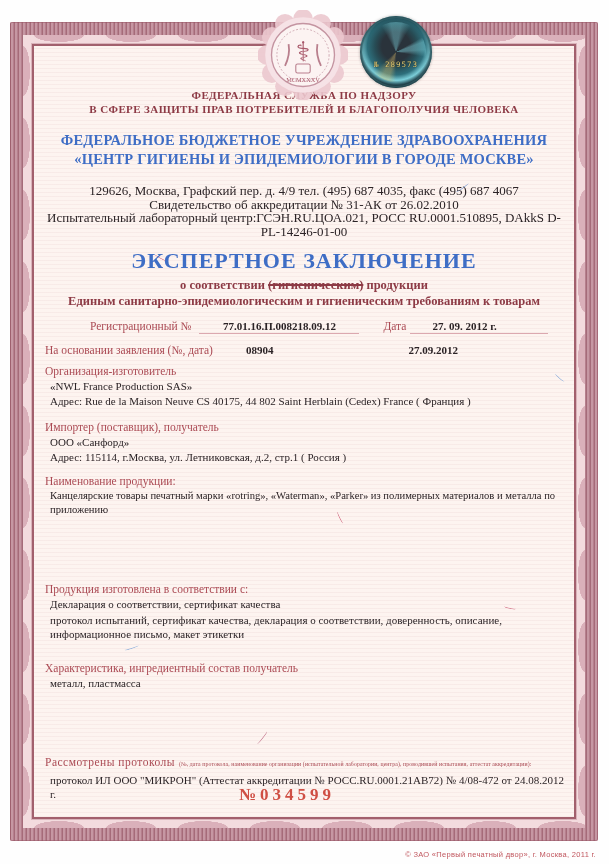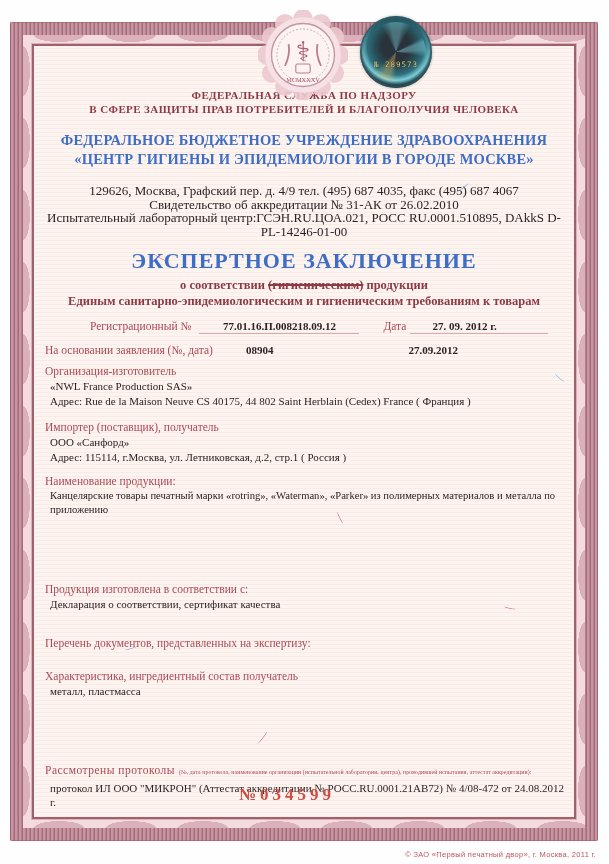--- a/index.html
+++ b/index.html
@@ -134,21 +134,21 @@
           <div class="red lbl" style="margin:13px 0 0 5px;">Импортер (поставщик), получатель</div>
           <div class="blk val" style="margin:2px 0 0 10px;">ООО «Санфорд»</div>
           <div class="blk val" style="margin:1px 0 0 10px;">Адрес: 115114, г.Москва, ул. Летниковская, д.2, стр.1 ( Россия )</div>
 
           <div class="red lbl" style="margin:11px 0 0 5px;">Наименование продукции:</div>
           <div class="blk val" style="margin:2px 0 0 10px;font-size:10.6px;">Канцелярские товары печатный марки «rotring», «Waterman», «Parker» из полимерных материалов и металла по приложению</div>
 
           <div class="red lbl" style="margin:66px 0 0 5px;">Продукция изготовлена в соответствии с:</div>
           <div class="blk val" style="margin:2px 0 0 10px;">Декларация о соответствии, сертификат качества</div>
 
-          <div class="red lbl" style="margin:26px 0 0 5px;">Перечень документов, представленных на экспертизу:</div>
+          <div class="blk val" style="margin:2px 10px 0 10px;">протокол испытаний, сертификат качества, декларация о соответствии, доверенность, описание, информационное письмо, макет этикетки</div>
 
           <div class="red lbl" style="margin:21px 0 0 5px;">Характеристика, ингредиентный состав получатель</div>
           <div class="blk val" style="margin:2px 0 0 10px;">металл, пластмасса</div>
 
           <div style="margin:62px 4px 0 5px;">
             <span class="red lbl" style="letter-spacing:.5px;margin-top:16px;">Рассмотрены протоколы</span>
             <span class="red protocol-note">(№, дата протокола, наименование организации (испытательной лаборатории, центра), проводившей испытания, аттестат аккредитации):</span>
           </div>
           <div class="blk val" style="margin:3px 0 0 10px;">протокол ИЛ ООО "МИКРОН" (Аттестат аккредитации № РОСС.RU.0001.21АВ72) № 4/08-472 от 24.08.2012 г.</div>
 

